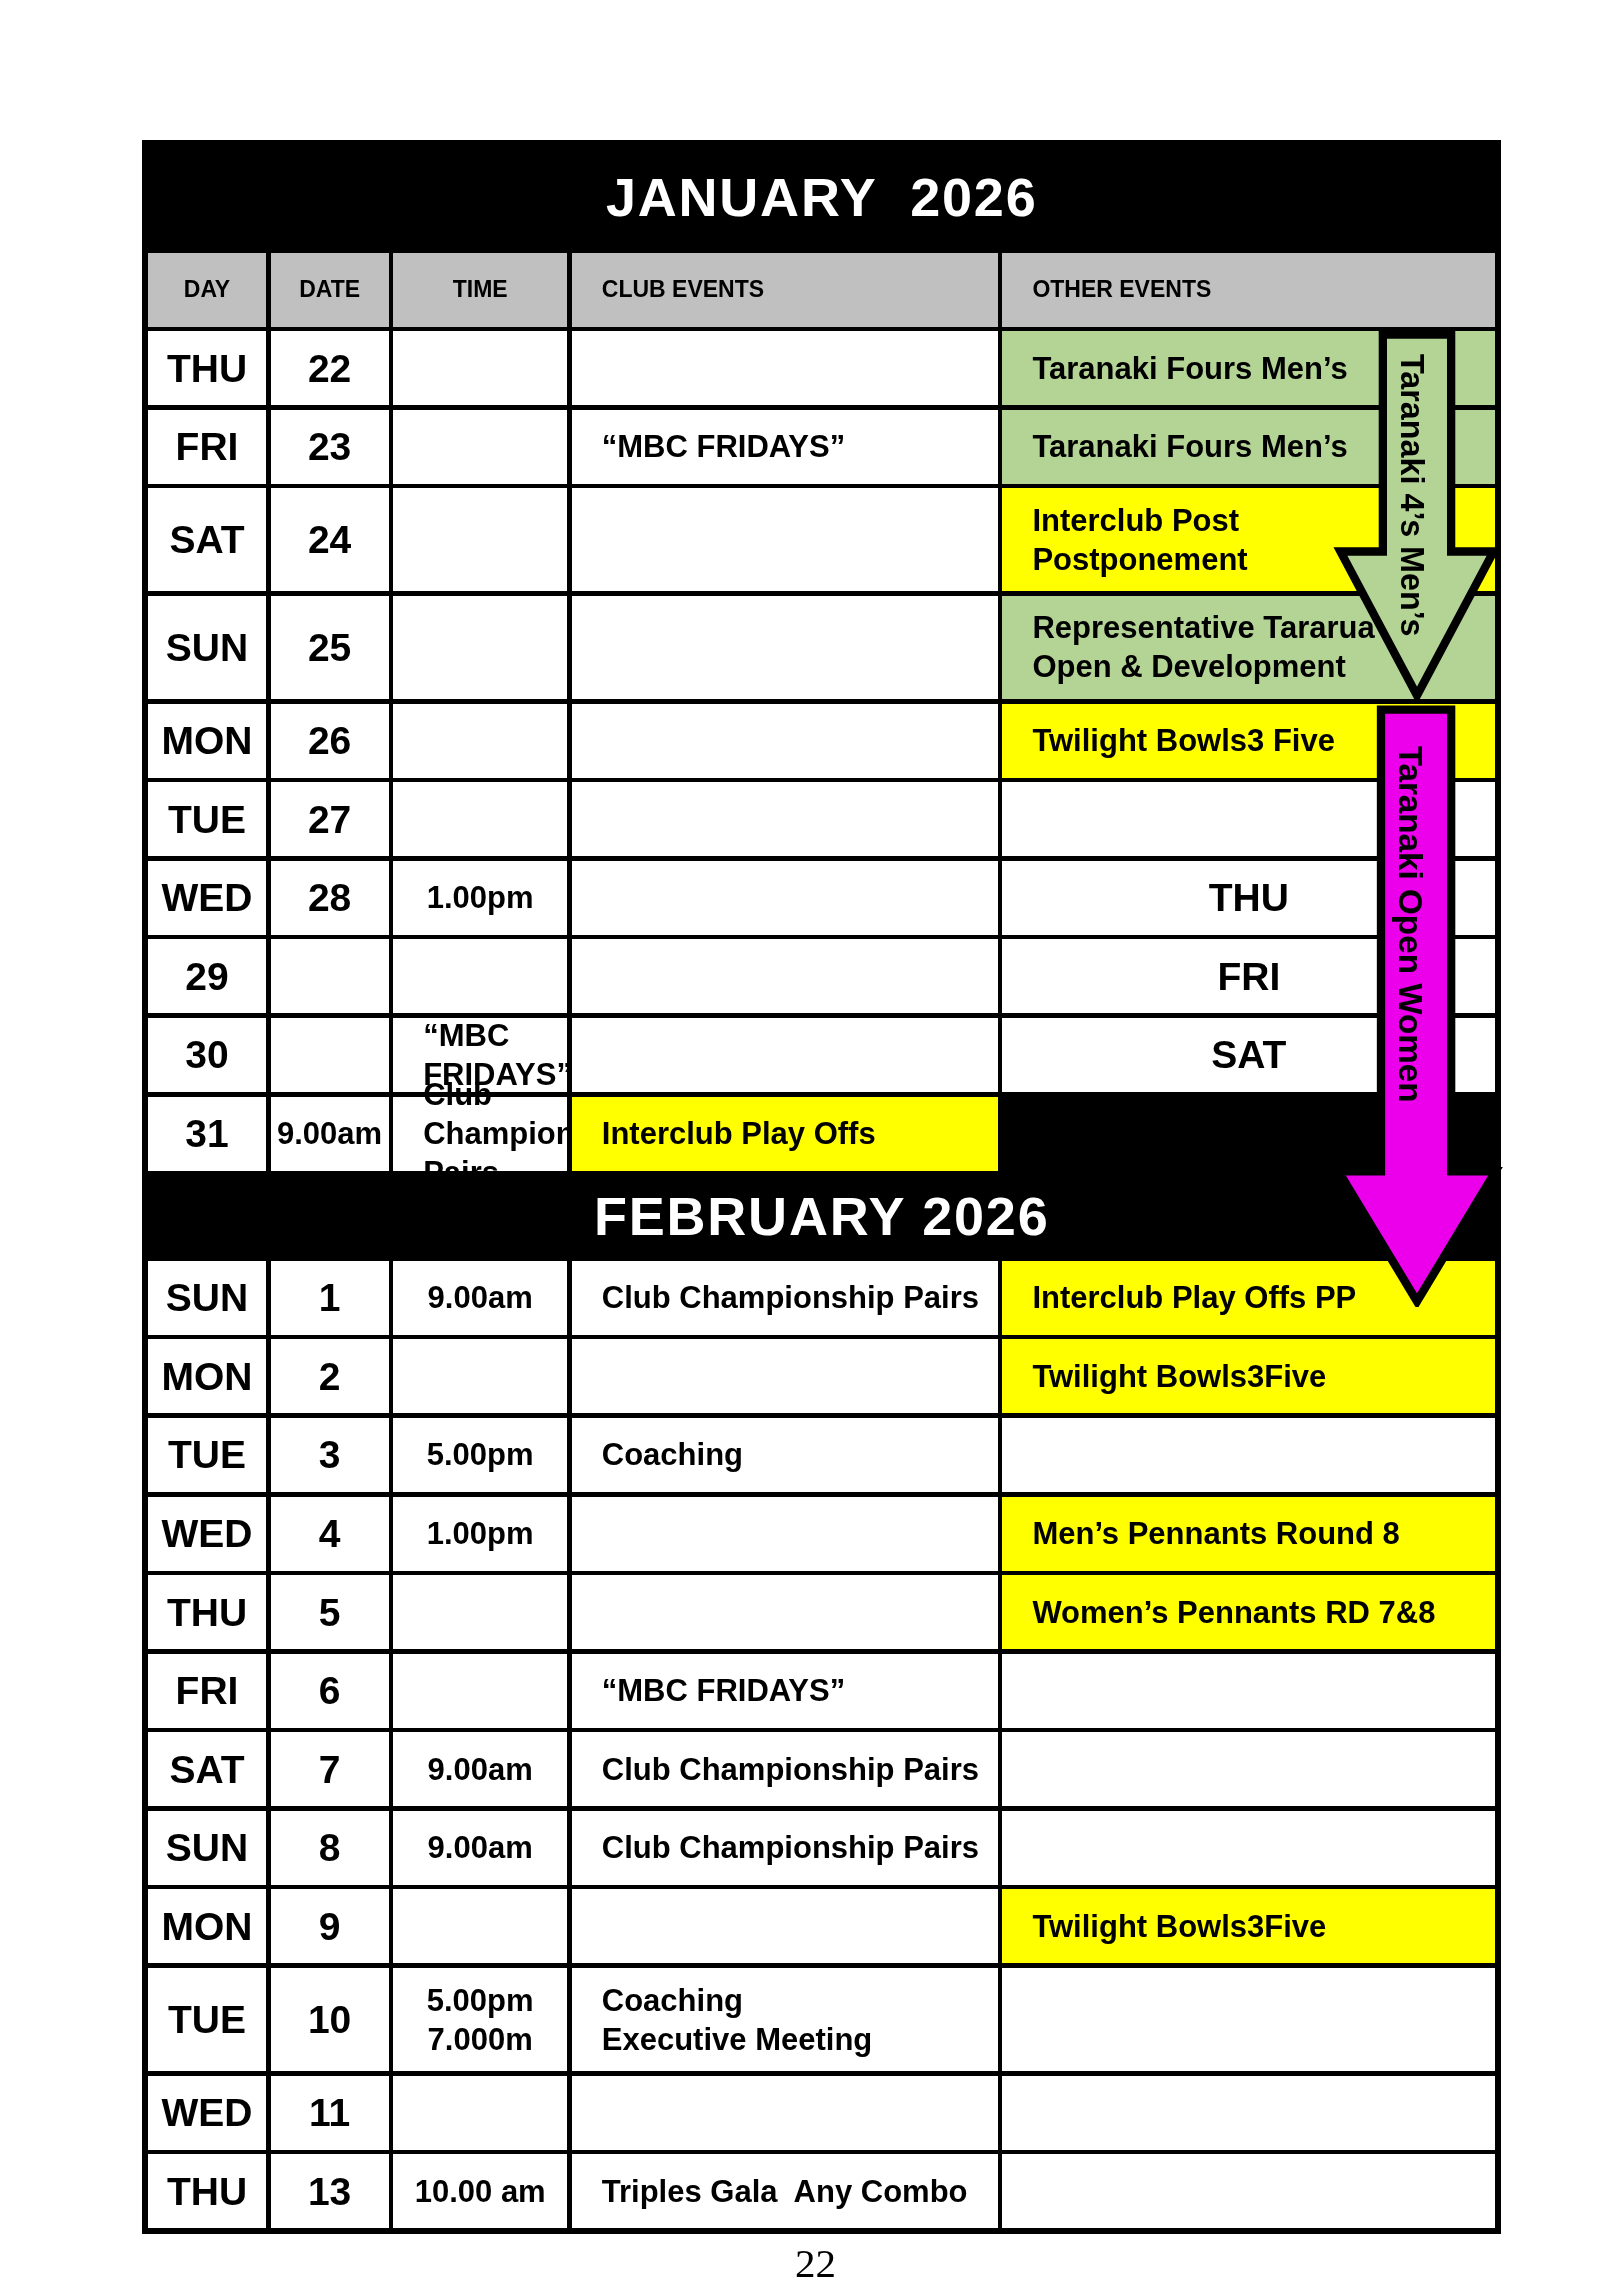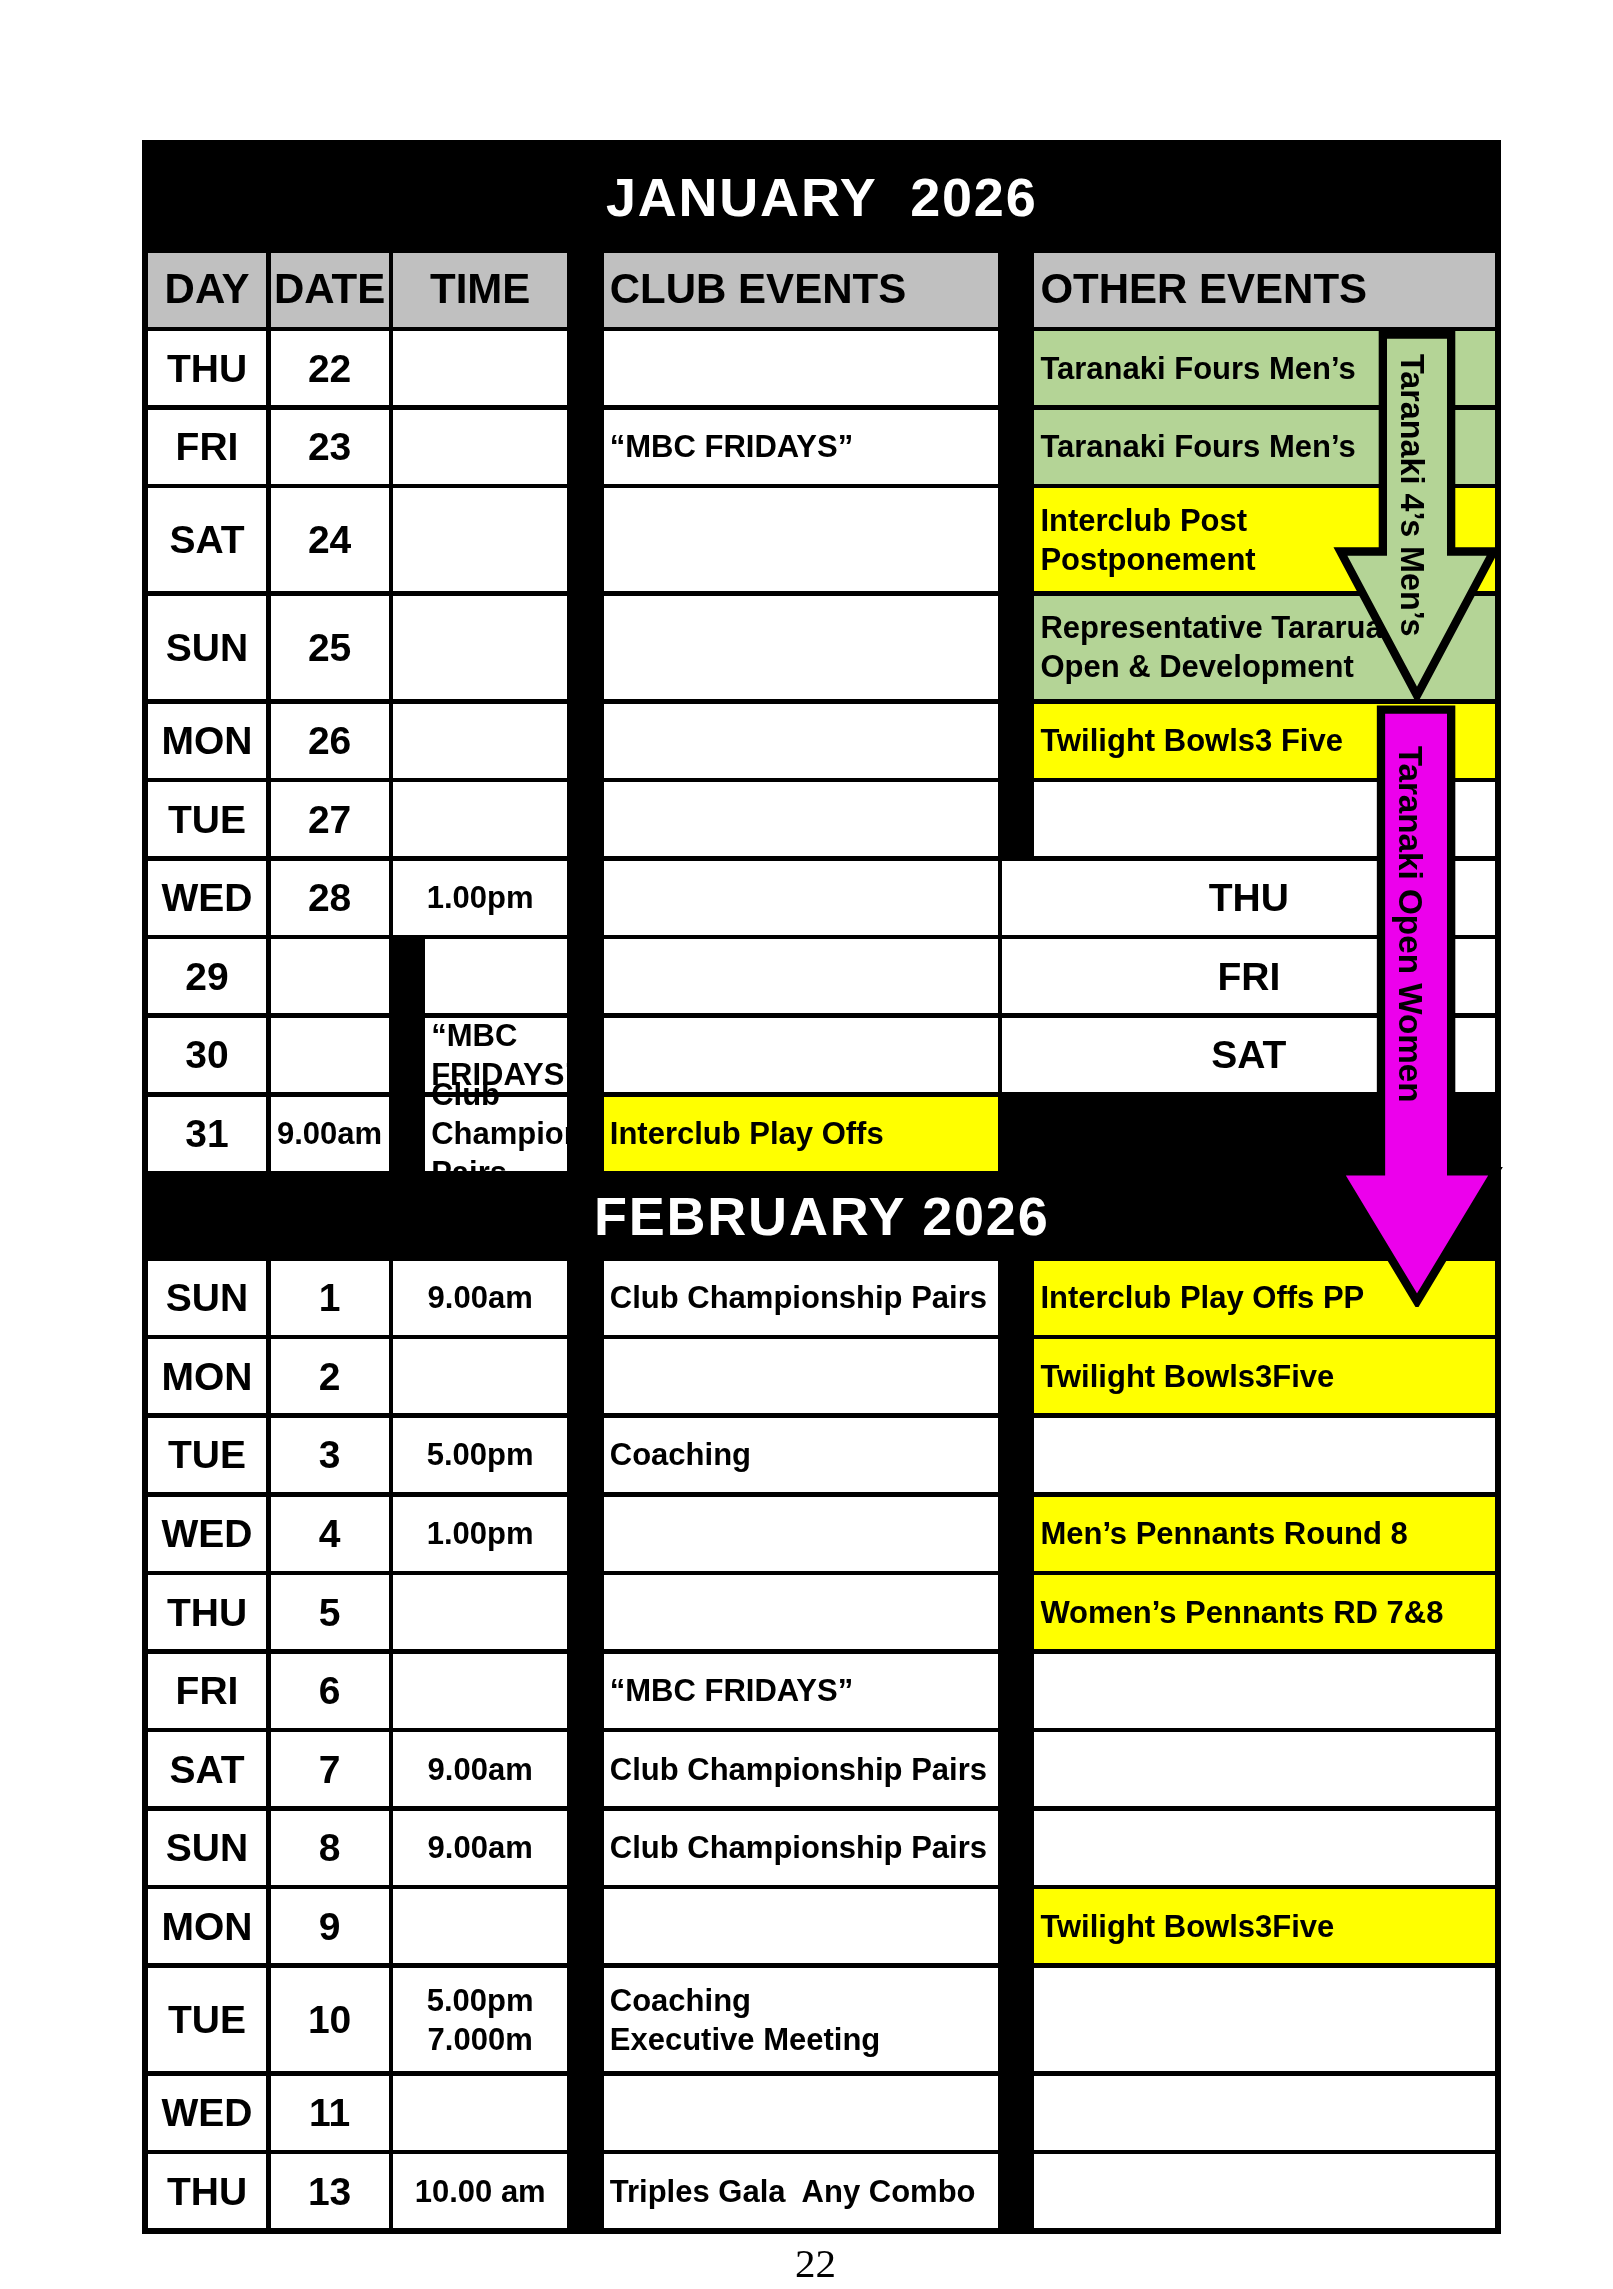--- a/index.html
+++ b/index.html
@@ -15,22 +15,22 @@
     gap:4.6px; background:#000; border:6.5px solid #000;
   }
   .cell {
     background:#fff; box-sizing:border-box; height:74px;
     display:flex; align-items:center;
     font-size:31px; line-height:1.26; white-space:pre-wrap;
   }
   .cell.tall { height:103px; }
   .c-day, .c-date { justify-content:center; text-align:center; font-size:39px; }
   .c-time { justify-content:center; text-align:center; font-size:31px; }
-  .c-club, .c-other { padding-left:6px; padding-right:7.4px;margin-left:32px; }
-  .hcell { background:var(--header_gray,#c0c0c0); font-size:42px; }
+  .c-club, .c-other { padding-left:30px; padding-right:7.4px; }
+  .hcell { background:var(--header_gray,#c0c0c0); font-size:23px; }
   .banner {
     grid-column:1 / -1; background:#000; color:#fff;
     justify-content:center; text-align:center;
     font-size:54px; letter-spacing:1.8px; height:81px; white-space:pre;
   }
   .banner.first { height:102px; }
   .bg-green { background:var(--green,#b4d496); }
   .bg-yellow { background:var(--yellow,#ffff00); }
   .arrow-svg { position:absolute; }
   .arrow-label {

